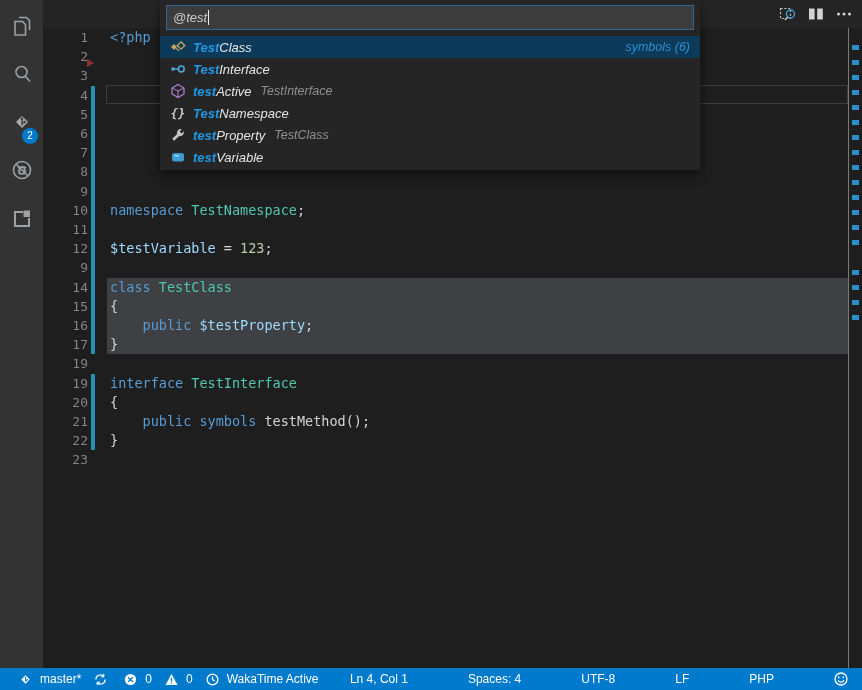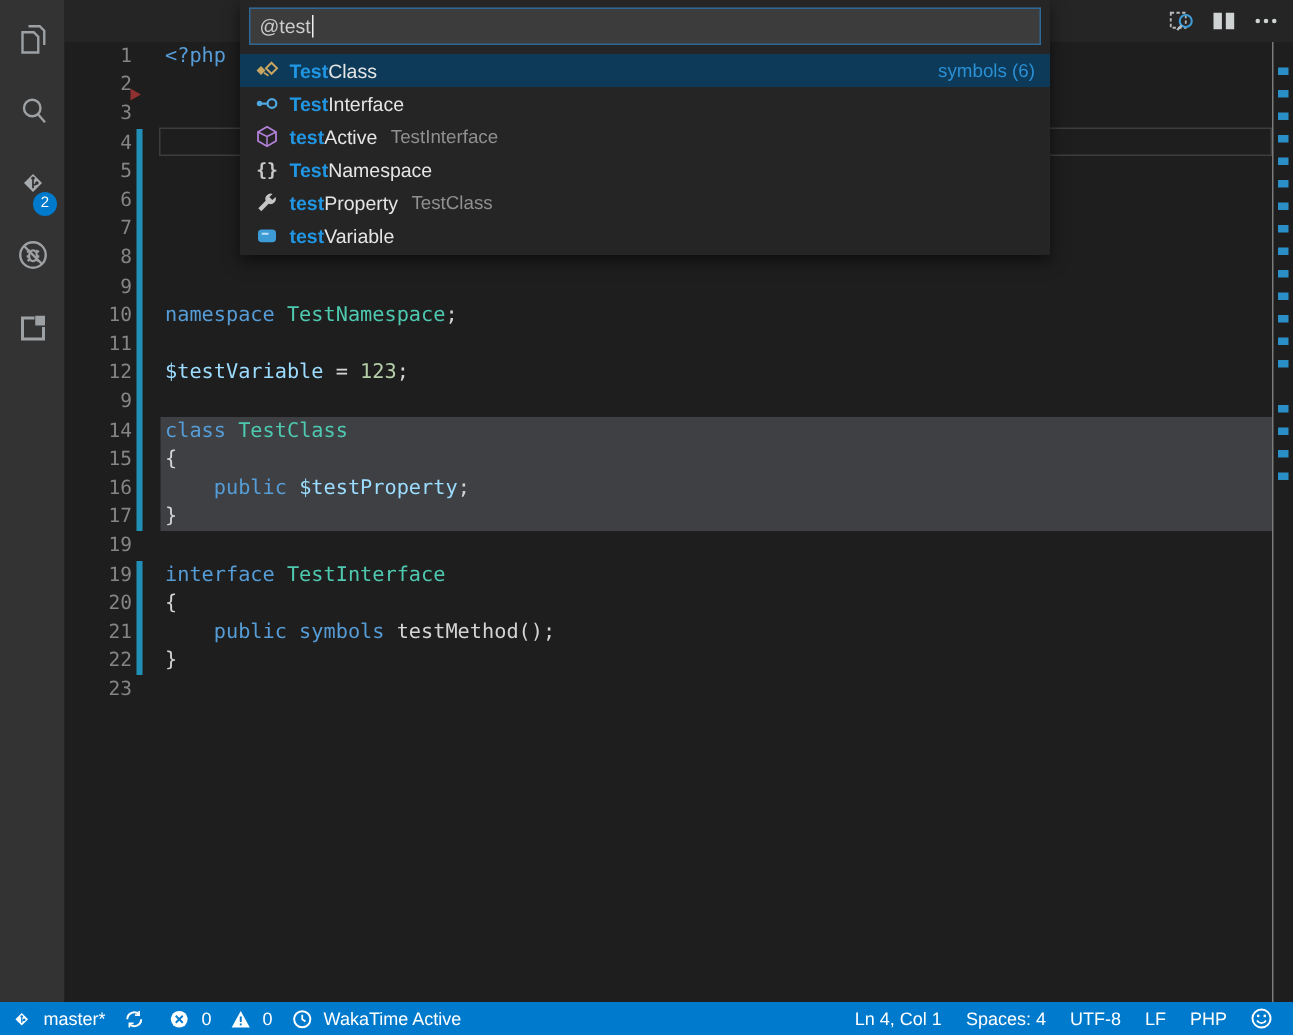--- a/index.html
+++ b/index.html
@@ -35,40 +35,40 @@
   .code-line { position:absolute; left:67px; right:0; height:19.2px; line-height:19.2px; white-space:pre; color:#d4d4d4; }
   .tk-kw { color:#569cd6; } .tk-type { color:#4ec9b0; } .tk-var { color:#9cdcfe; }
   .tk-num { color:#b5cea8; } .tk-def { color:#d4d4d4; }
 
   
   .ruler { position:absolute; right:0; top:28px; width:14px; height:640px; background:#1e1e1e; border-left:1px solid #7a7a7a; }
   .ruler-mark { position:absolute; left:3px; width:7px; height:5px; background:#2a8fc7; }
 
   
   .quick-open { position:absolute; left:160px; top:0; width:540px; background:#252526;
-    box-shadow:0 4px 10px rgba(0,0,0,0.55); z-index:10; }
+    box-shadow:0 4px 10px rgba(0,0,0,0.55); z-index:10;font-style:italic; }
   .qo-input { margin:5px 6px 6px 6px; height:25px; background:#3c3c3c; border:1px solid #2e6897;
     display:flex; align-items:center; padding:0 6px; cursor:text; }
   .qo-query { color:#cccccc; font-size:13px; }
   .qo-caret { display:inline-block; width:1px; height:15px; background:#f0f0f0; margin-left:1px; }
   .qo-list { padding-bottom:2px; }
   .qo-row { height:22px; display:flex; align-items:center; padding:0 10px; cursor:pointer; }
   .qo-row.sel { background:#0d3a58; }
   .qo-ico { width:16px; height:16px; margin-right:7px; display:flex; align-items:center; justify-content:center; flex:none; }
   .qo-ico-glyph { color:#c8c8c8; font-family:"DejaVu Sans Mono",monospace; font-size:12px; font-weight:bold; }
   .qo-label { font-size:13px; color:#e5e5e5; white-space:pre; }
   .qo-match { color:#2196e3; font-weight:bold; }
   .qo-desc { font-size:12.5px; color:#909090; margin-left:9px; }
   .qo-group { margin-left:auto; font-size:12.5px; color:#2b8fd4; }
 
   
   .status-bar { position:absolute; left:0; bottom:0; width:862px; height:22px; display:flex;
-    align-items:center; color:#ffffff; font-size:12px; }
+    align-items:center; color:#ffffff; font-size:12px;padding-left:11px; }
   .sb-left { display:flex; align-items:center; padding-left:8px; }
-  .sb-right { display:flex; align-items:flex-end; margin-left:auto; padding-right:10px; }
+  .sb-right { display:flex; align-items:flex-end; margin-left:auto; padding-right:10px;gap:44px; }
   .sb-item { display:flex; align-items:center; margin-right:13px; cursor:pointer; }
   .sb-right .sb-item { margin-right:0; margin-left:16px; }
   .sb-item svg { margin-right:4px; }
 </style>
 </head>
 <body>
 
 <div id="root">
 
   <div class="activity-bar">

